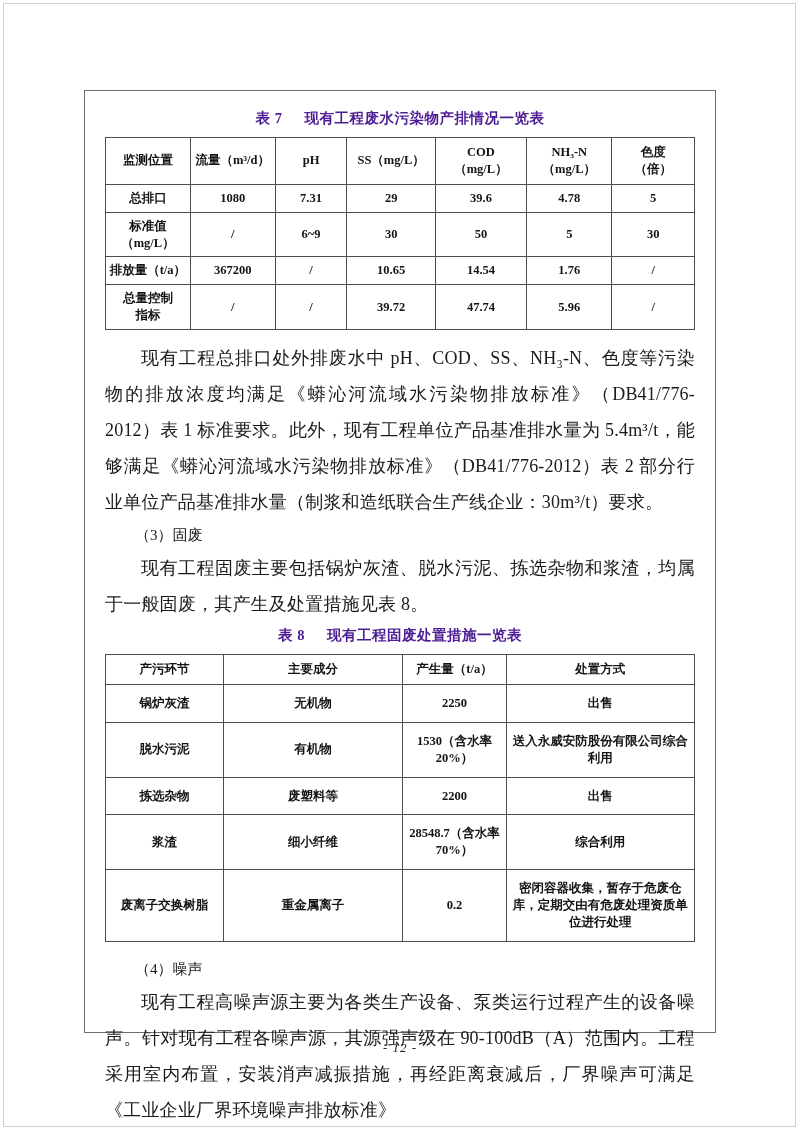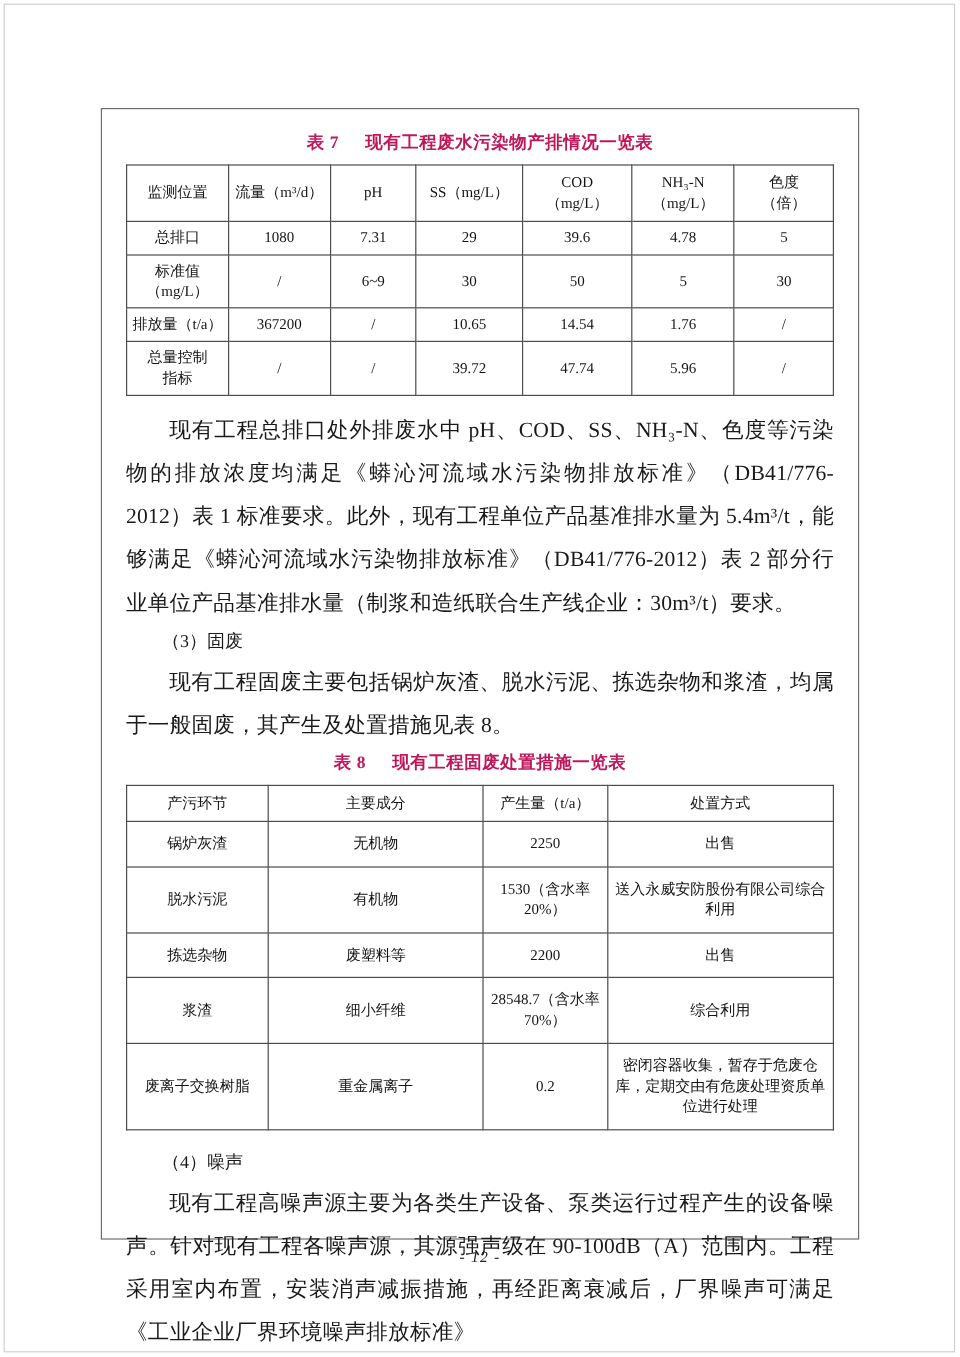--- a/index.html
+++ b/index.html
@@ -38,30 +38,31 @@
   .page-inner {
     padding: 14px 20px 10px 20px;
   }
 
   .table-caption {
     text-align: center;
     font-size: 14.5px;
     font-weight: bold;
     letter-spacing: 0.5px;
     margin: 4px 0 9px 0;
-    color: #be185d;
+    color: #4c1d95;
   }
   .table-caption .cap-num { margin-right: 22px; }
 
   table.doc-table {
     border-collapse: collapse;
     width: 100%;
     table-layout: fixed;
     font-size: 12.5px;
     color: #141414;
+    font-weight: bold;
   }
   table.doc-table td {
     border: 1px solid #4d4d4d;
     text-align: center;
     vertical-align: middle;
     padding: 5px 2px;
     line-height: 1.35;
   }
   table.doc-table tr.hdr td {
     padding: 6px 2px;

